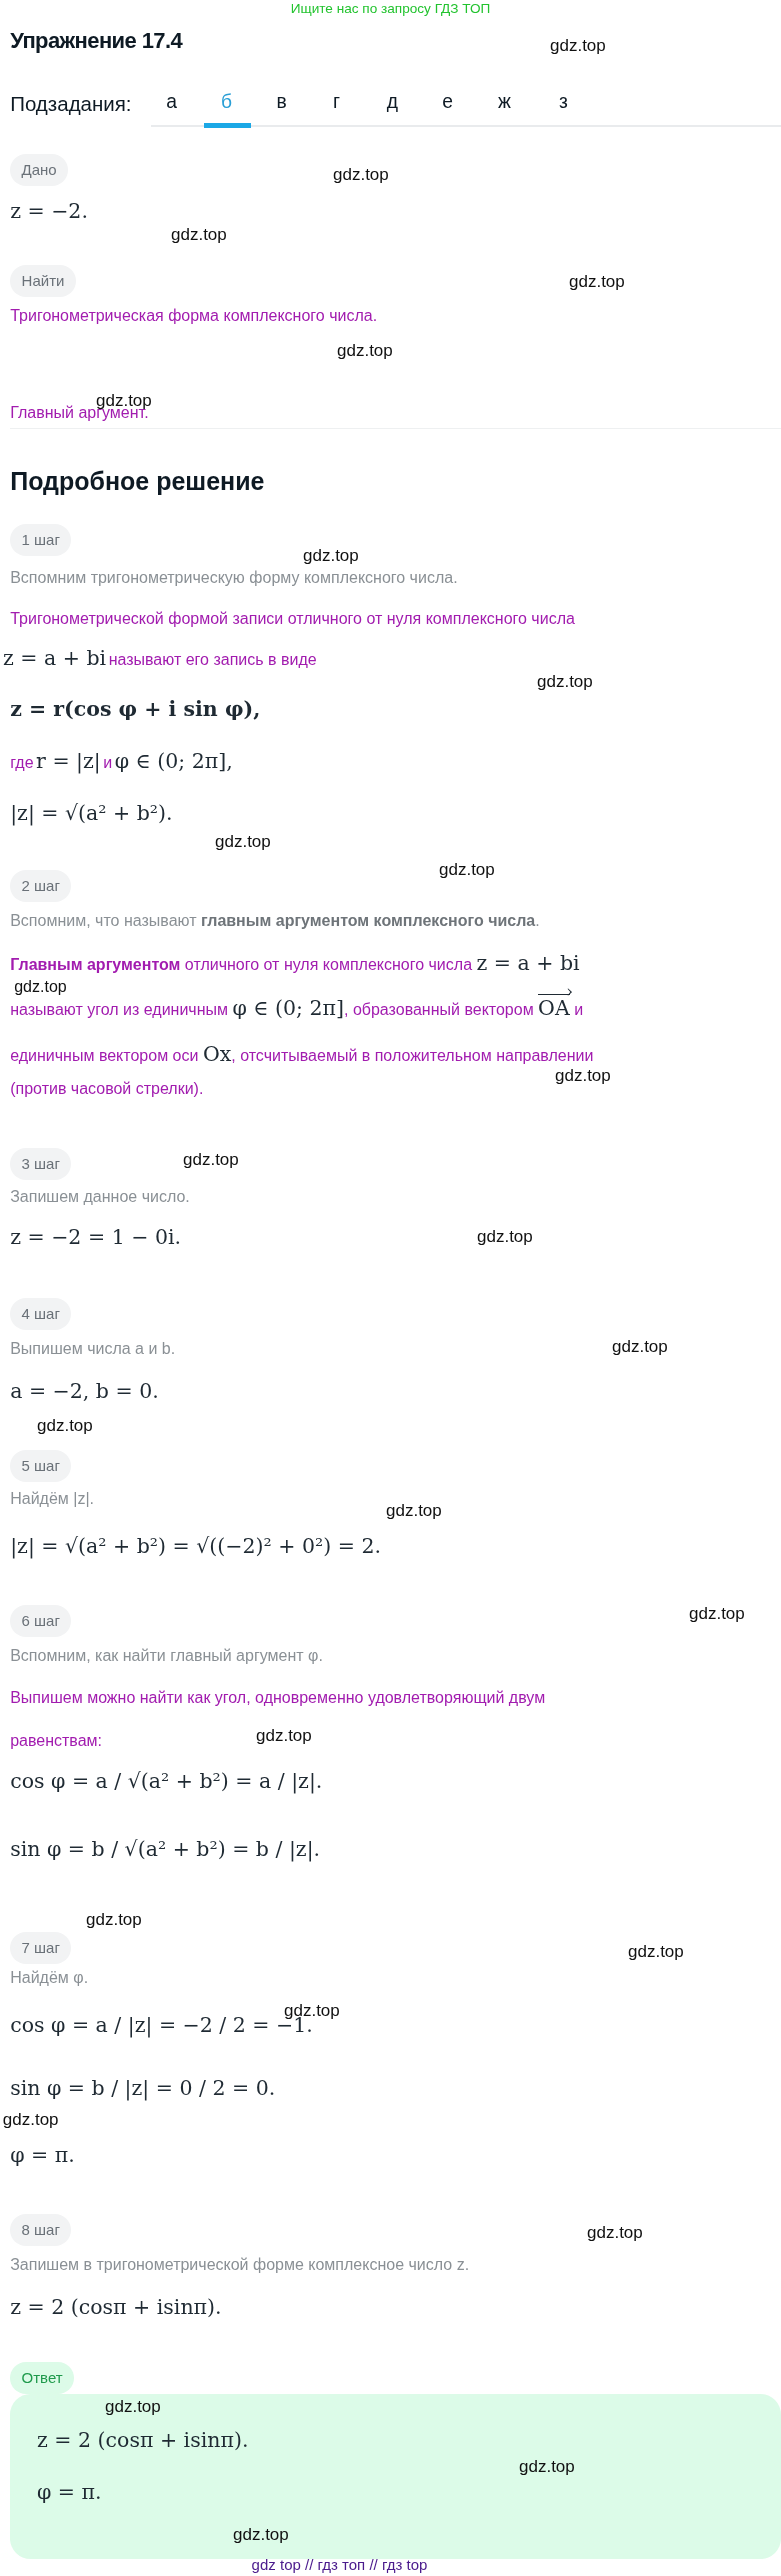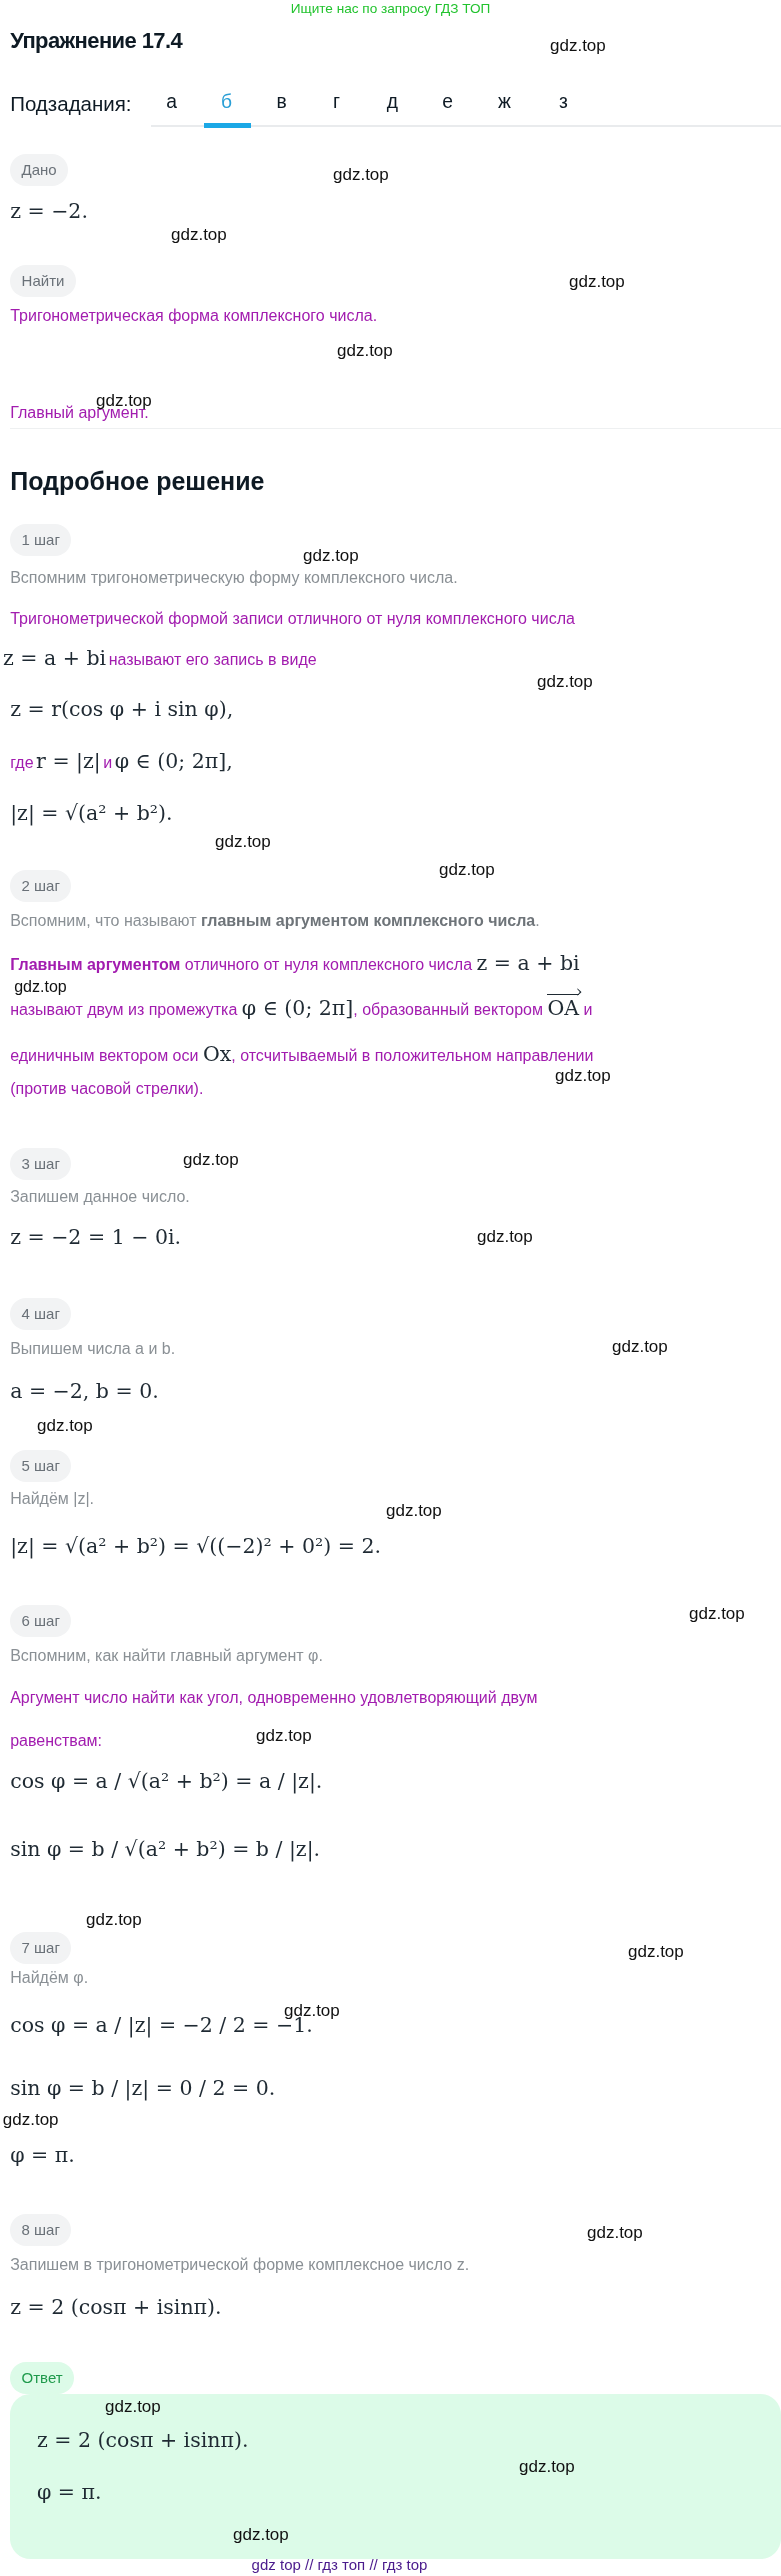--- a/index.html
+++ b/index.html
@@ -67,41 +67,41 @@
 
 <div class="abs pill" style="top:524px;left:10.2px;">1 шаг</div>
 <div class="abs wm" style="top:546px;left:303px;">gdz.top</div>
 <div class="abs hint" style="top:569px;left:10.2px;">Вспомним тригонометрическую форму комплексного числа.</div>
 <div class="abs text" style="top:610px;left:10.2px;">Тригонометрической формой записи отличного от нуля комплексного числа</div>
 <div class="abs" style="top:646px;left:3px;">
   <span class="math">z = a + bi</span>
   <span class="text">называют его запись в виде</span>
 </div>
 <div class="abs wm" style="top:672px;left:537px;">gdz.top</div>
-<div class="abs math" style="top:697px;left:10.2px;">z = r(cos φ + i sin φ),</div>
+<div class="abs math" style="top:697px;left:10.2px;font-weight:bold;">z = r(cos φ + i sin φ),</div>
 <div class="abs" style="top:749px;left:10.2px;">
   <span class="text">где</span>
   <span class="math">r = |z|</span>
   <span class="text">и</span>
   <span class="math">φ ∈ (0; 2π],</span>
 </div>
 <div class="abs math" style="top:801px;left:10.2px;">|z| = √(a² + b²).</div>
 <div class="abs wm" style="top:832px;left:215px;">gdz.top</div>
 
 <div class="abs wm" style="top:860px;left:439px;">gdz.top</div>
 <div class="abs pill" style="top:870px;left:10.2px;">2 шаг</div>
 <div class="abs hint" style="top:912px;left:10.2px;">
   <span>Вспомним, что называют </span><b>главным аргументом комплексного числа</b><span>.</span>
 </div>
 <div class="abs" style="top:951px;left:10.2px;">
   <span class="text bold">Главным аргументом</span><span class="text"> отличного от нуля комплексного числа </span><span class="math">z = a + bi</span>
 </div>
 <div class="abs wm" style="top:978px;left:14.2px;font-size:16px;">gdz.top</div>
 <div class="abs" style="top:996px;left:10.2px;">
-  <span class="text">называют двум из промежутка </span><span class="math">φ ∈ (0; 2π]</span><span class="text">, образованный вектором </span><span class="math vec">OA</span><span class="text"> и</span>
+  <span class="text">называют угол из единичным </span><span class="math">φ ∈ (0; 2π]</span><span class="text">, образованный вектором </span><span class="math vec">OA</span><span class="text"> и</span>
 </div>
 <div class="abs" style="top:1042px;left:10.2px;">
   <span class="text">единичным вектором оси </span><span class="math">Ox</span><span class="text">, отсчитываемый в положительном направлении</span>
 </div>
 <div class="abs wm" style="top:1066px;left:555px;">gdz.top</div>
 <div class="abs text" style="top:1080px;left:10.2px;">(против часовой стрелки).</div>
 
 <div class="abs pill" style="top:1148px;left:10.2px;">3 шаг</div>
 <div class="abs wm" style="top:1150px;left:183px;">gdz.top</div>
 <div class="abs hint" style="top:1188px;left:10.2px;">Запишем данное число.</div>
@@ -115,21 +115,21 @@
 <div class="abs wm" style="top:1416px;left:37px;">gdz.top</div>
 
 <div class="abs pill" style="top:1450px;left:10.2px;">5 шаг</div>
 <div class="abs hint" style="top:1490px;left:10.2px;">Найдём |z|.</div>
 <div class="abs wm" style="top:1501px;left:386px;">gdz.top</div>
 <div class="abs math" style="top:1534px;left:10.2px;">|z| = √(a² + b²) = √((−2)² + 0²) = 2.</div>
 
 <div class="abs wm" style="top:1604px;left:689px;">gdz.top</div>
 <div class="abs pill" style="top:1605px;left:10.2px;">6 шаг</div>
 <div class="abs hint" style="top:1647px;left:10.2px;">Вспомним, как найти главный аргумент φ.</div>
-<div class="abs text" style="top:1689px;left:10.2px;">Аргумент число найти как угол, одновременно удовлетворяющий двум</div>
+<div class="abs text" style="top:1689px;left:10.2px;">Выпишем можно найти как угол, одновременно удовлетворяющий двум</div>
 <div class="abs wm" style="top:1726px;left:256px;">gdz.top</div>
 <div class="abs text" style="top:1732px;left:10.2px;">равенствам:</div>
 <div class="abs math" style="top:1769px;left:10.2px;">cos φ = a / √(a² + b²) = a / |z|.</div>
 <div class="abs math" style="top:1837px;left:10.2px;">sin φ = b / √(a² + b²) = b / |z|.</div>
 
 <div class="abs wm" style="top:1910px;left:86px;">gdz.top</div>
 <div class="abs pill" style="top:1932px;left:10.2px;">7 шаг</div>
 <div class="abs wm" style="top:1942px;left:628px;">gdz.top</div>
 <div class="abs hint" style="top:1969px;left:10.2px;">Найдём φ.</div>
 <div class="abs wm" style="top:2001px;left:284px;">gdz.top</div>

